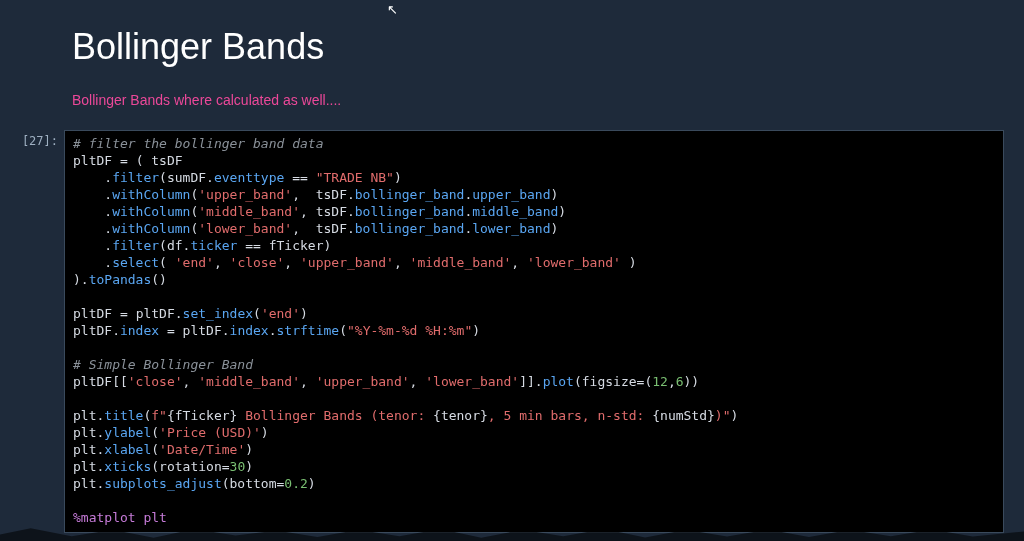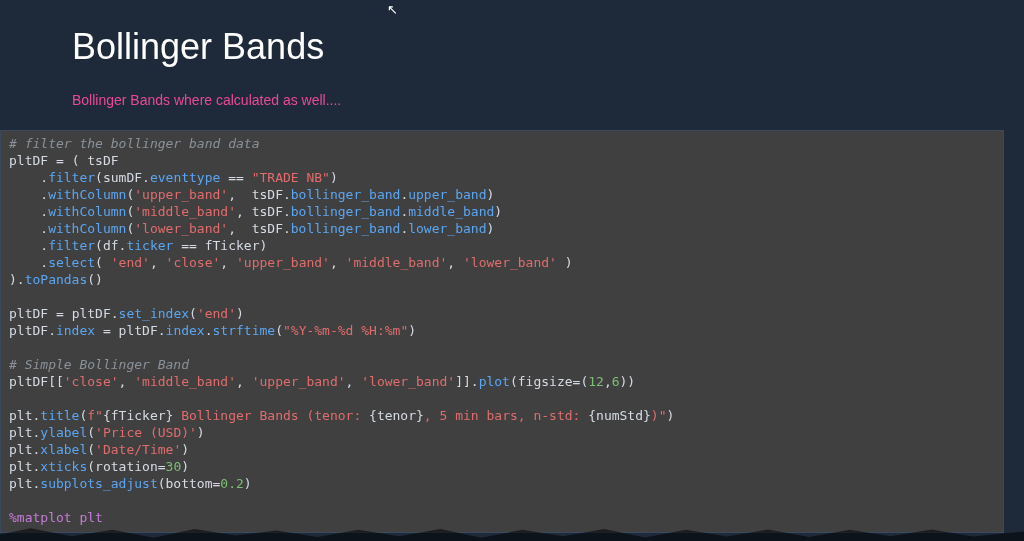--- a/index.html
+++ b/index.html
@@ -30,21 +30,21 @@
     padding-right: 6px;
     padding-top: 4px;
     font-family: ui-monospace, SFMono-Regular, Menlo, Monaco, Consolas, monospace;
     font-size: 12px;
     color: #9fb0c2;
   }
   .code-box {
     flex: 1;
     margin-right: 20px;
     border: 1px solid #3a4a5c;
-    background: #404040;
+    background: #000000;
     padding: 4px 8px 6px 8px;
     min-width: 0;
   }
   pre.code {
     font-family: ui-monospace, SFMono-Regular, Menlo, Monaco, Consolas, monospace;
     font-size: 13px;
     line-height: 17px;
     color: #d6dbe3;
     white-space: pre;
     overflow: hidden;
@@ -89,20 +89,21 @@
 </head>
 <body>
 
 <div class="cursor">↖</div>
 
 <div class="content">
   <h1 class="heading">Bollinger Bands</h1>
   <p class="subtext">Bollinger Bands where calculated as well....</p>
 
   <div class="cell-row">
+    <div class="prompt-col">[27]:</div>
     <div class="code-box">
       <pre class="code" id="code-pre"><span class="tok-comment"># filter the bollinger band data</span>
 <span class="tok-def">pltDF </span><span class="tok-op">= </span><span class="tok-punct">( </span><span class="tok-name">tsDF</span>
 <span class="tok-def">    </span><span class="tok-punct">.</span><span class="tok-call">filter</span><span class="tok-punct">(</span><span class="tok-name">sumDF</span><span class="tok-punct">.</span><span class="tok-attr">eventtype</span><span class="tok-op"> == </span><span class="tok-str">"TRADE NB"</span><span class="tok-punct">)</span>
 <span class="tok-def">    </span><span class="tok-punct">.</span><span class="tok-call">withColumn</span><span class="tok-punct">(</span><span class="tok-str">'upper_band'</span><span class="tok-punct">,  </span><span class="tok-name">tsDF</span><span class="tok-punct">.</span><span class="tok-attr">bollinger_band</span><span class="tok-punct">.</span><span class="tok-attr">upper_band</span><span class="tok-punct">)</span>
 <span class="tok-def">    </span><span class="tok-punct">.</span><span class="tok-call">withColumn</span><span class="tok-punct">(</span><span class="tok-str">'middle_band'</span><span class="tok-punct">, </span><span class="tok-name">tsDF</span><span class="tok-punct">.</span><span class="tok-attr">bollinger_band</span><span class="tok-punct">.</span><span class="tok-attr">middle_band</span><span class="tok-punct">)</span>
 <span class="tok-def">    </span><span class="tok-punct">.</span><span class="tok-call">withColumn</span><span class="tok-punct">(</span><span class="tok-str">'lower_band'</span><span class="tok-punct">,  </span><span class="tok-name">tsDF</span><span class="tok-punct">.</span><span class="tok-attr">bollinger_band</span><span class="tok-punct">.</span><span class="tok-attr">lower_band</span><span class="tok-punct">)</span>
 <span class="tok-def">    </span><span class="tok-punct">.</span><span class="tok-call">filter</span><span class="tok-punct">(</span><span class="tok-name">df</span><span class="tok-punct">.</span><span class="tok-attr">ticker</span><span class="tok-op"> == </span><span class="tok-name">fTicker</span><span class="tok-punct">)</span>
 <span class="tok-def">    </span><span class="tok-punct">.</span><span class="tok-call">select</span><span class="tok-punct">( </span><span class="tok-str">'end'</span><span class="tok-punct">, </span><span class="tok-str">'close'</span><span class="tok-punct">, </span><span class="tok-str">'upper_band'</span><span class="tok-punct">, </span><span class="tok-str">'middle_band'</span><span class="tok-punct">, </span><span class="tok-str">'lower_band'</span><span class="tok-punct"> )</span>
 <span class="tok-punct">)</span><span class="tok-punct">.</span><span class="tok-call">toPandas</span><span class="tok-punct">()</span>

